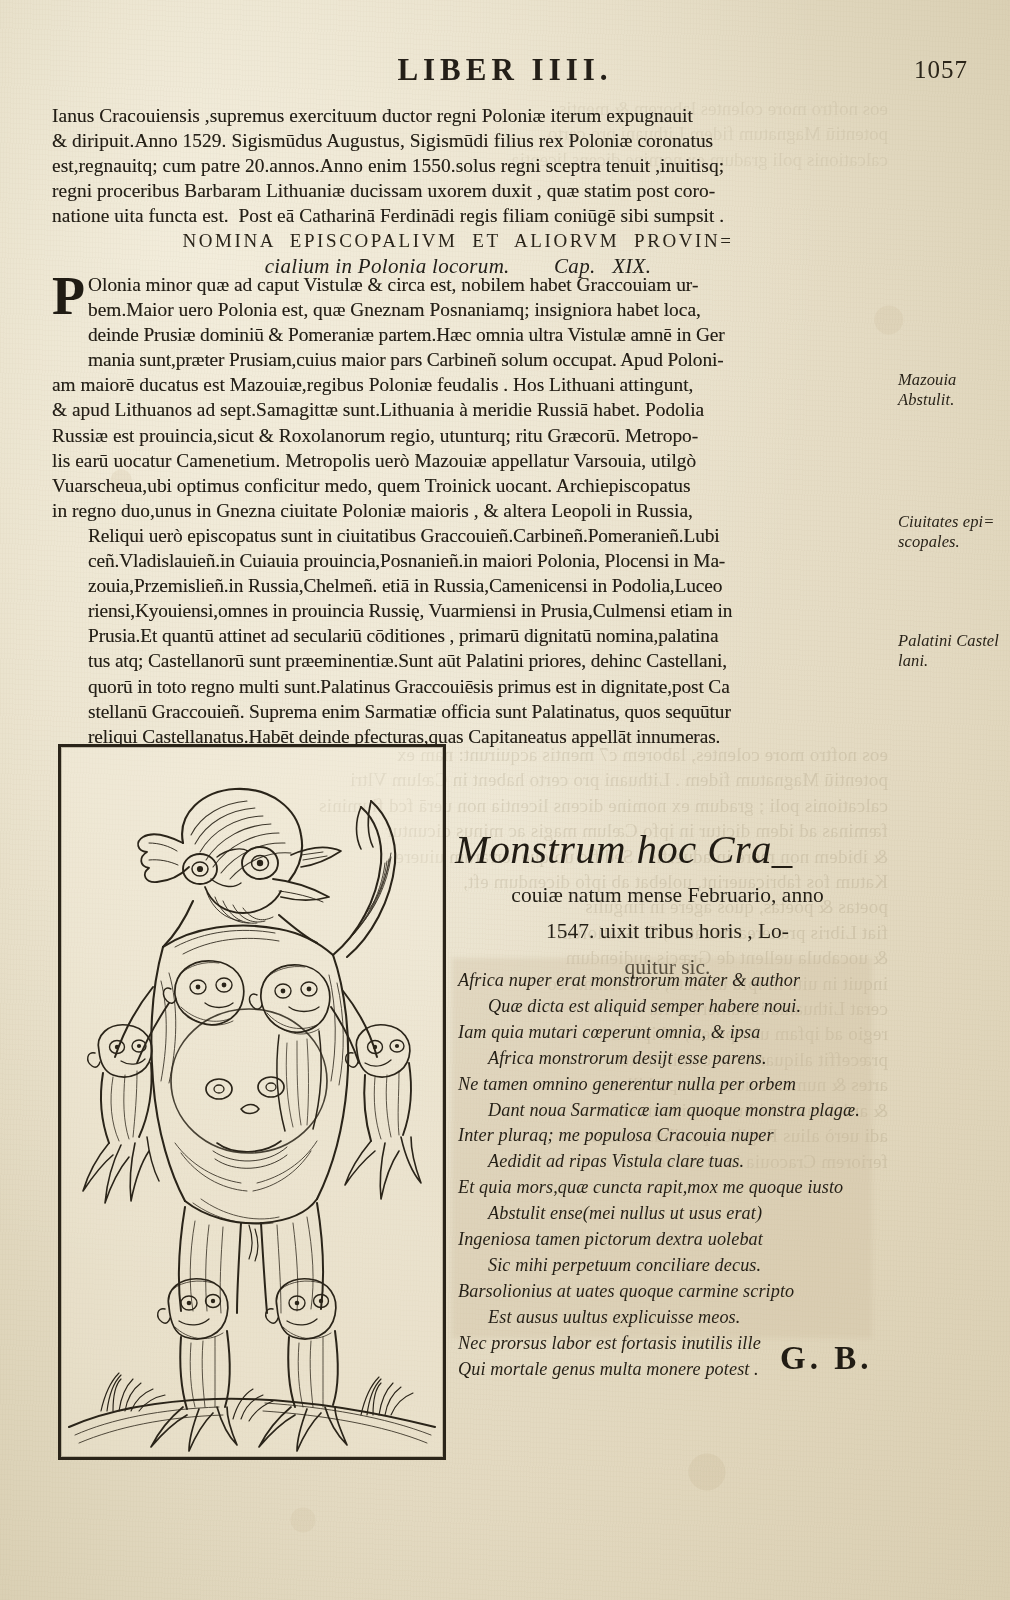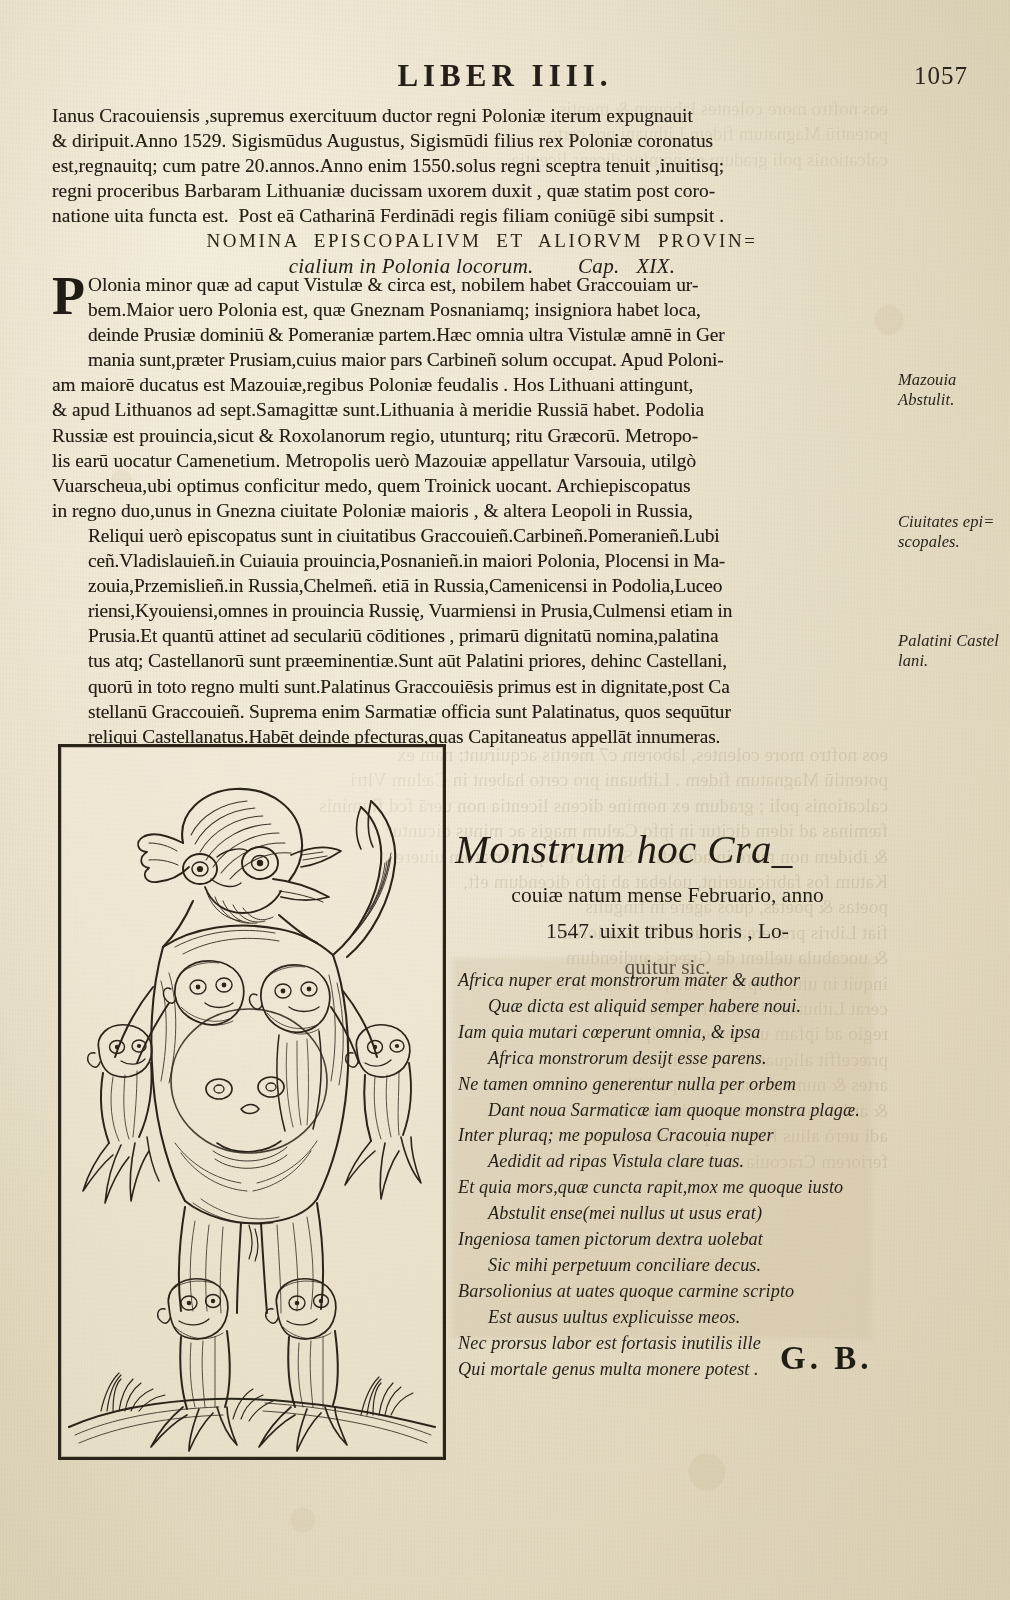--- a/index.html
+++ b/index.html
@@ -42,21 +42,21 @@
   }
   .bleed2{
     position:absolute;left:58px;top:96px;width:830px;height:620px;
     opacity:.085;color:#6d5c3a;pointer-events:none;transform:scaleX(-1);
     font-family:"Liberation Serif",serif;font-size:19px;line-height:25.4px;white-space:pre-wrap;
   }
 
   .page{position:absolute;inset:0;}
 
   
-  .runhead{position:absolute;left:0;right:0;top:58px;height:34px;}
+  .runhead{position:absolute;left:0;right:0;top:52px;height:34px;}
   .runhead .title{
     position:absolute;left:0;right:0;text-align:center;
     font-size:31px;letter-spacing:5px;font-weight:600;
     font-family:"Liberation Serif",serif;
     color:#241f18;
   }
   .runhead .folio{
     position:absolute;right:42px;top:4px;
     font-size:25px;letter-spacing:1px;color:#2b2519;
     font-family:"Liberation Serif",serif;
@@ -69,21 +69,21 @@
     color:#241f17;
     letter-spacing:.05px;
   }
   .ln{white-space:pre;display:block;
       font-family:"Liberation Serif",serif;
       text-shadow:0 0 .6px rgba(35,30,20,.45);}
   .tight{letter-spacing:-.15px;margin-left:36px;}
 
   
   .chaphead{
-    position:absolute;left:64px;top:230px;width:836px;text-align:center;
+    position:absolute;left:40px;top:230px;width:836px;text-align:center;
   }
   .chaphead .l1{
     font-size:19px;letter-spacing:2.6px;color:#2a241a;
     font-family:"Liberation Serif",serif;white-space:pre;
   }
   .chaphead .l2{
     font-size:21px;font-style:italic;letter-spacing:.3px;margin-top:2px;
     font-family:"Liberation Serif",serif;white-space:pre;
   }
 

